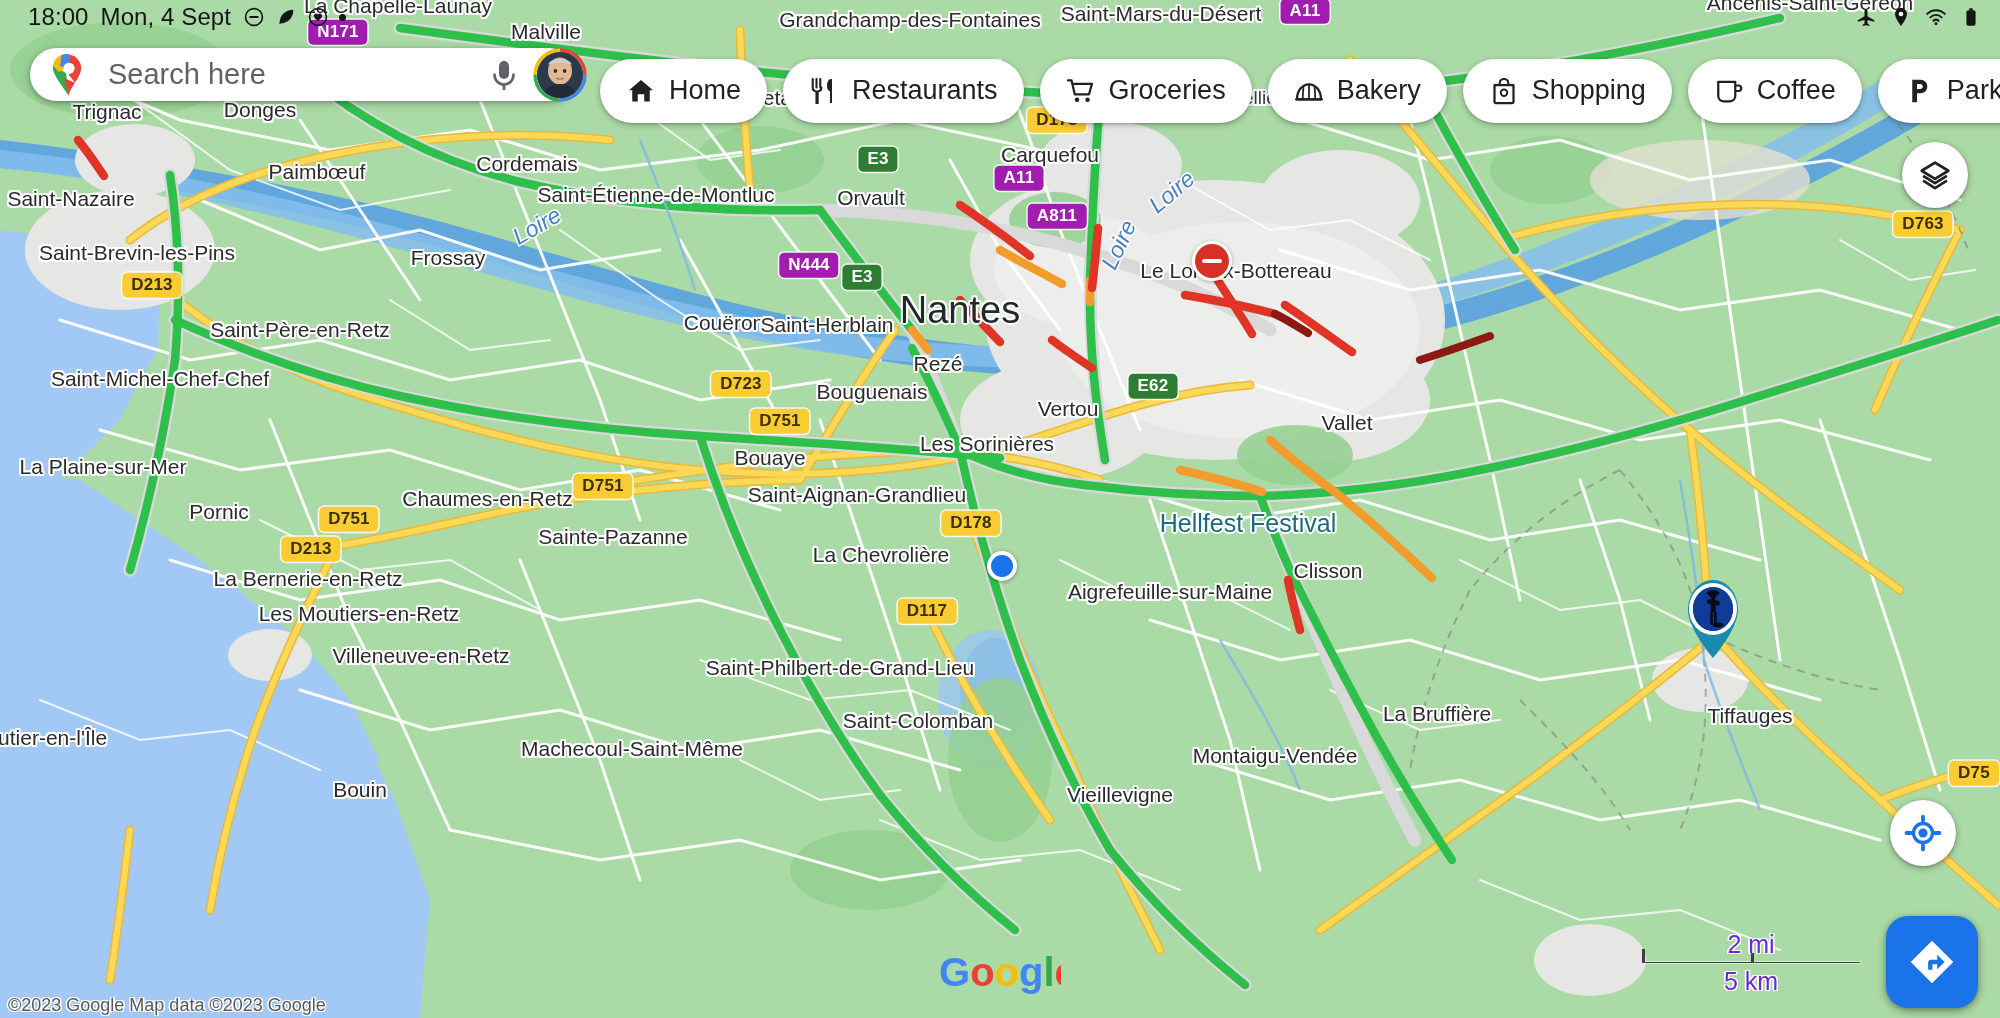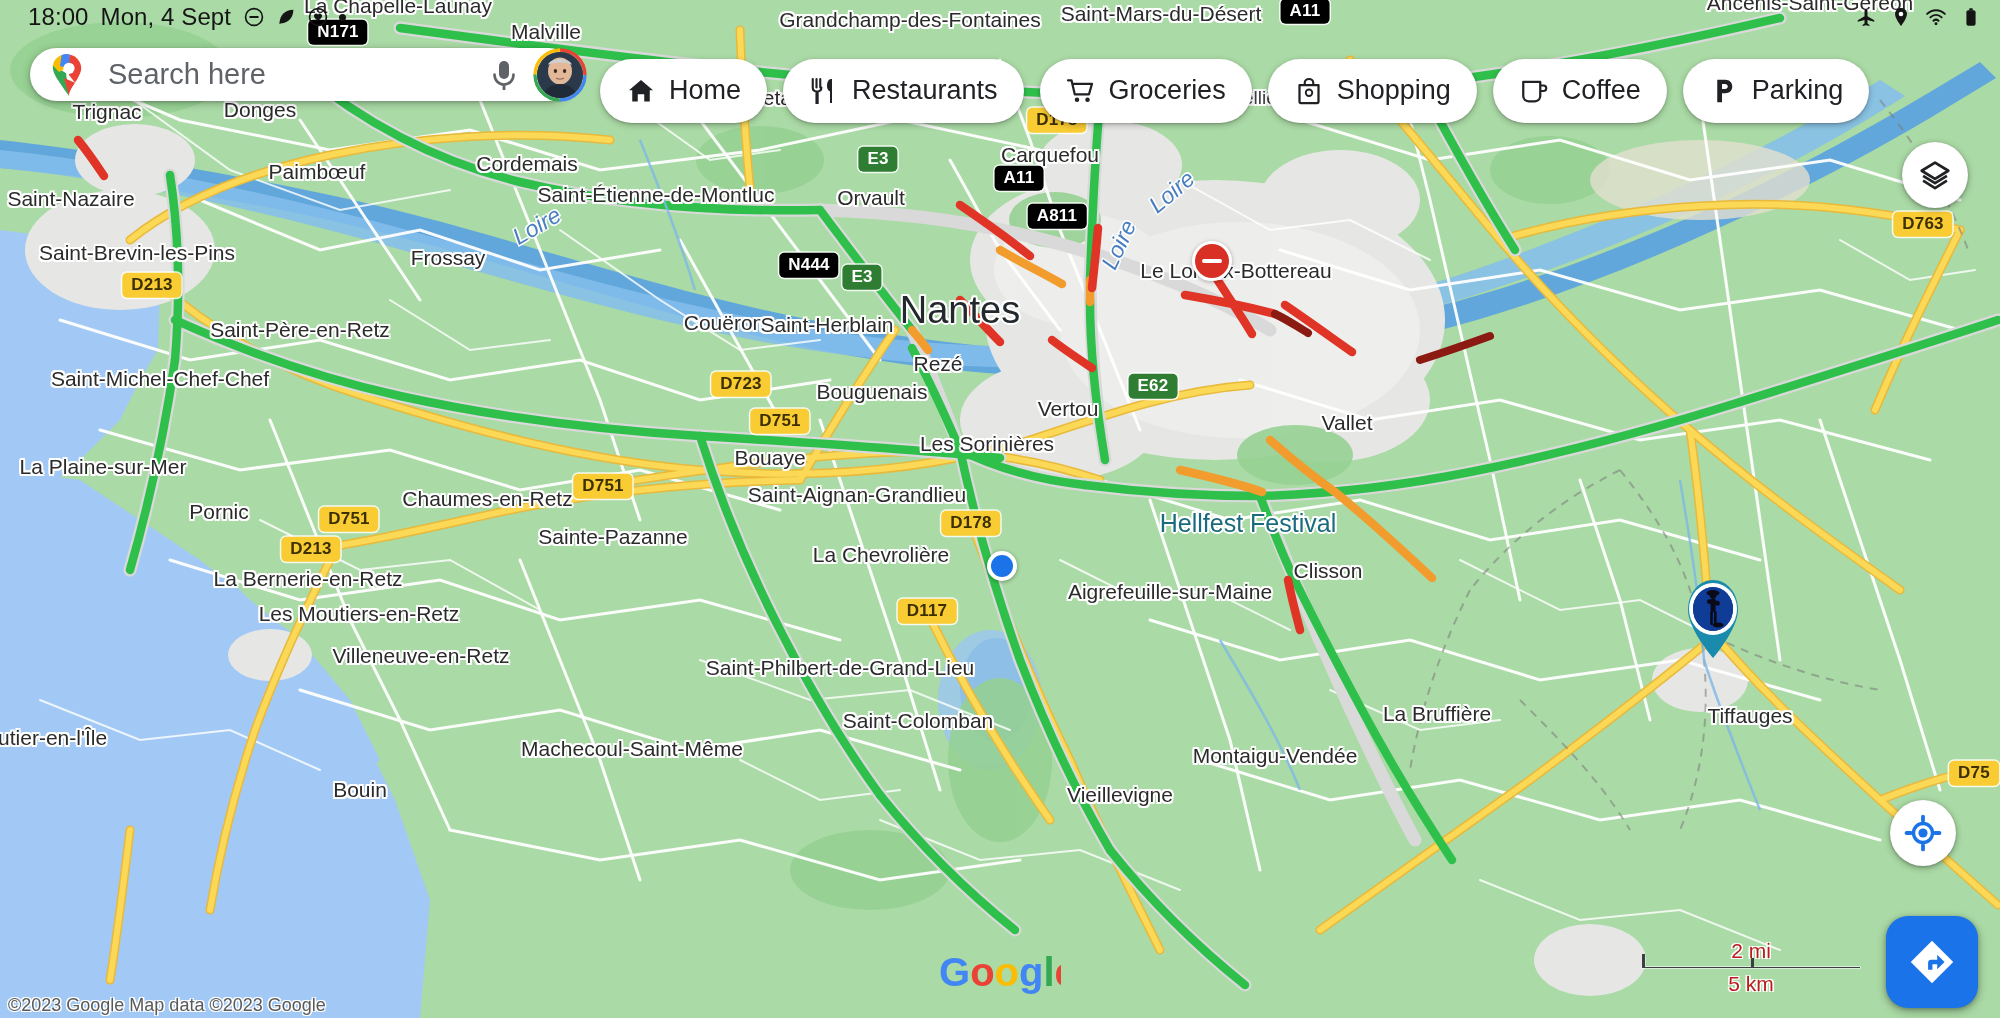--- a/index.html
+++ b/index.html
@@ -44,21 +44,21 @@
     border-radius: 5px;
     color: #fff;
     font-size: 17px;
     font-weight: bold;
     padding: 2px 9px 3px 9px;
     line-height: 1.15;
     letter-spacing: .2px;
     box-shadow: 0 0 0 1.5px rgba(255,255,255,.85);
     pointer-events: none;
   }
-  .shield-motorway { background: #000000; }
+  .shield-motorway { background: #a21caf; }
   .shield-trunk    { background: #2e7d32; }
   .shield-primary  { background: #f9cc33; color: #3c2f00; }
 
   
   #status-bar {
     position: absolute; top: 0; left: 0; width: 2000px; height: 34px;
     display: flex; align-items: center;
     padding: 0 18px 0 28px;
     z-index: 40;
     pointer-events: none;
@@ -172,21 +172,21 @@
   }
   #traffic-incident::after {
     content: ""; display: block;
     width: 20px; height: 4.5px; background: #fff; border-radius: 2px;
   }
 
   
   #scale-bar {
     position: absolute; right: 140px; bottom: 22px;
     width: 218px; z-index: 25; pointer-events: none;
-    font-size: 21px; color: #b91c1c;
+    font-size: 25px; color: #6d28d9;
     text-shadow: -1.4px -1.4px 0 #fff, 1.4px -1.4px 0 #fff,
                  -1.4px 1.4px 0 #fff, 1.4px 1.4px 0 #fff;
   }
   .scale-txt { text-align: center; line-height: 1.15; }
   #scale-rule {
     position: relative; height: 1px; background: #3c4043;
     margin: 4px 0; width: 100%;
     box-shadow: 0 0 0 .6px rgba(255,255,255,.9);
   }
   #scale-rule::before, #scale-rule::after {
@@ -662,20 +662,28 @@
       <div class="chip">
         <svg class="chip-ic" viewBox="0 0 24 24">
           <path d="M1.6 3.4 H4.4 L7 14.6 H18.4 L20.8 6.2 H5.2" stroke="#202124" stroke-width="1.8" fill="none" stroke-linecap="round" stroke-linejoin="round"></path>
           <circle cx="8.8" cy="19" r="1.8" fill="#202124"></circle>
           <circle cx="17.2" cy="19" r="1.8" fill="#202124"></circle>
         </svg>
         <span class="chip-label">Groceries</span>
       </div>
       <div class="chip">
         <svg class="chip-ic" viewBox="0 0 24 24">
+          <path d="M2.4 18.6 C2.4 11.8 6.6 6.6 12 6.6 C17.4 6.6 21.6 11.8 21.6 18.6 Z" fill="none" stroke="#202124" stroke-width="1.8" stroke-linejoin="round"></path>
+          <path d="M12 6.8 V18.6 M7.6 8.6 C7.2 12 7 15 7 18.6 M16.4 8.6 C16.8 12 17 15 17 18.6" stroke="#202124" stroke-width="1.4" fill="none"></path>
+          <path d="M1.6 18.6 H22.4" stroke="#202124" stroke-width="1.8" stroke-linecap="round"></path>
+        </svg>
+        <span class="chip-label">Bakery</span>
+      </div>
+      <div class="chip">
+        <svg class="chip-ic" viewBox="0 0 24 24">
           <path d="M4.4 7.2 H19.6 V20.4 C19.6 21.1 19.1 21.6 18.4 21.6 H5.6 C4.9 21.6 4.4 21.1 4.4 20.4 Z" fill="none" stroke="#202124" stroke-width="1.8" stroke-linejoin="round"></path>
           <path d="M8.6 7.2 V5.4 C8.6 3.6 10.1 2.4 12 2.4 C13.9 2.4 15.4 3.6 15.4 5.4 V7.2" fill="none" stroke="#202124" stroke-width="1.7"></path>
           <circle cx="12" cy="13.4" r="2.6" fill="none" stroke="#202124" stroke-width="1.5"></circle>
         </svg>
         <span class="chip-label">Shopping</span>
       </div>
       <div class="chip">
         <svg class="chip-ic" viewBox="0 0 24 24">
           <path d="M3.4 4.6 H17 V16 C17 18.4 15.2 20.2 12.8 20.2 H7.6 C5.2 20.2 3.4 18.4 3.4 16 Z" fill="none" stroke="#202124" stroke-width="1.8" stroke-linejoin="round"></path>
           <path d="M17 7.6 H19.6 C20.9 7.6 21.8 8.6 21.8 9.8 C21.8 11.1 20.9 12 19.6 12 H17" fill="none" stroke="#202124" stroke-width="1.7"></path>

